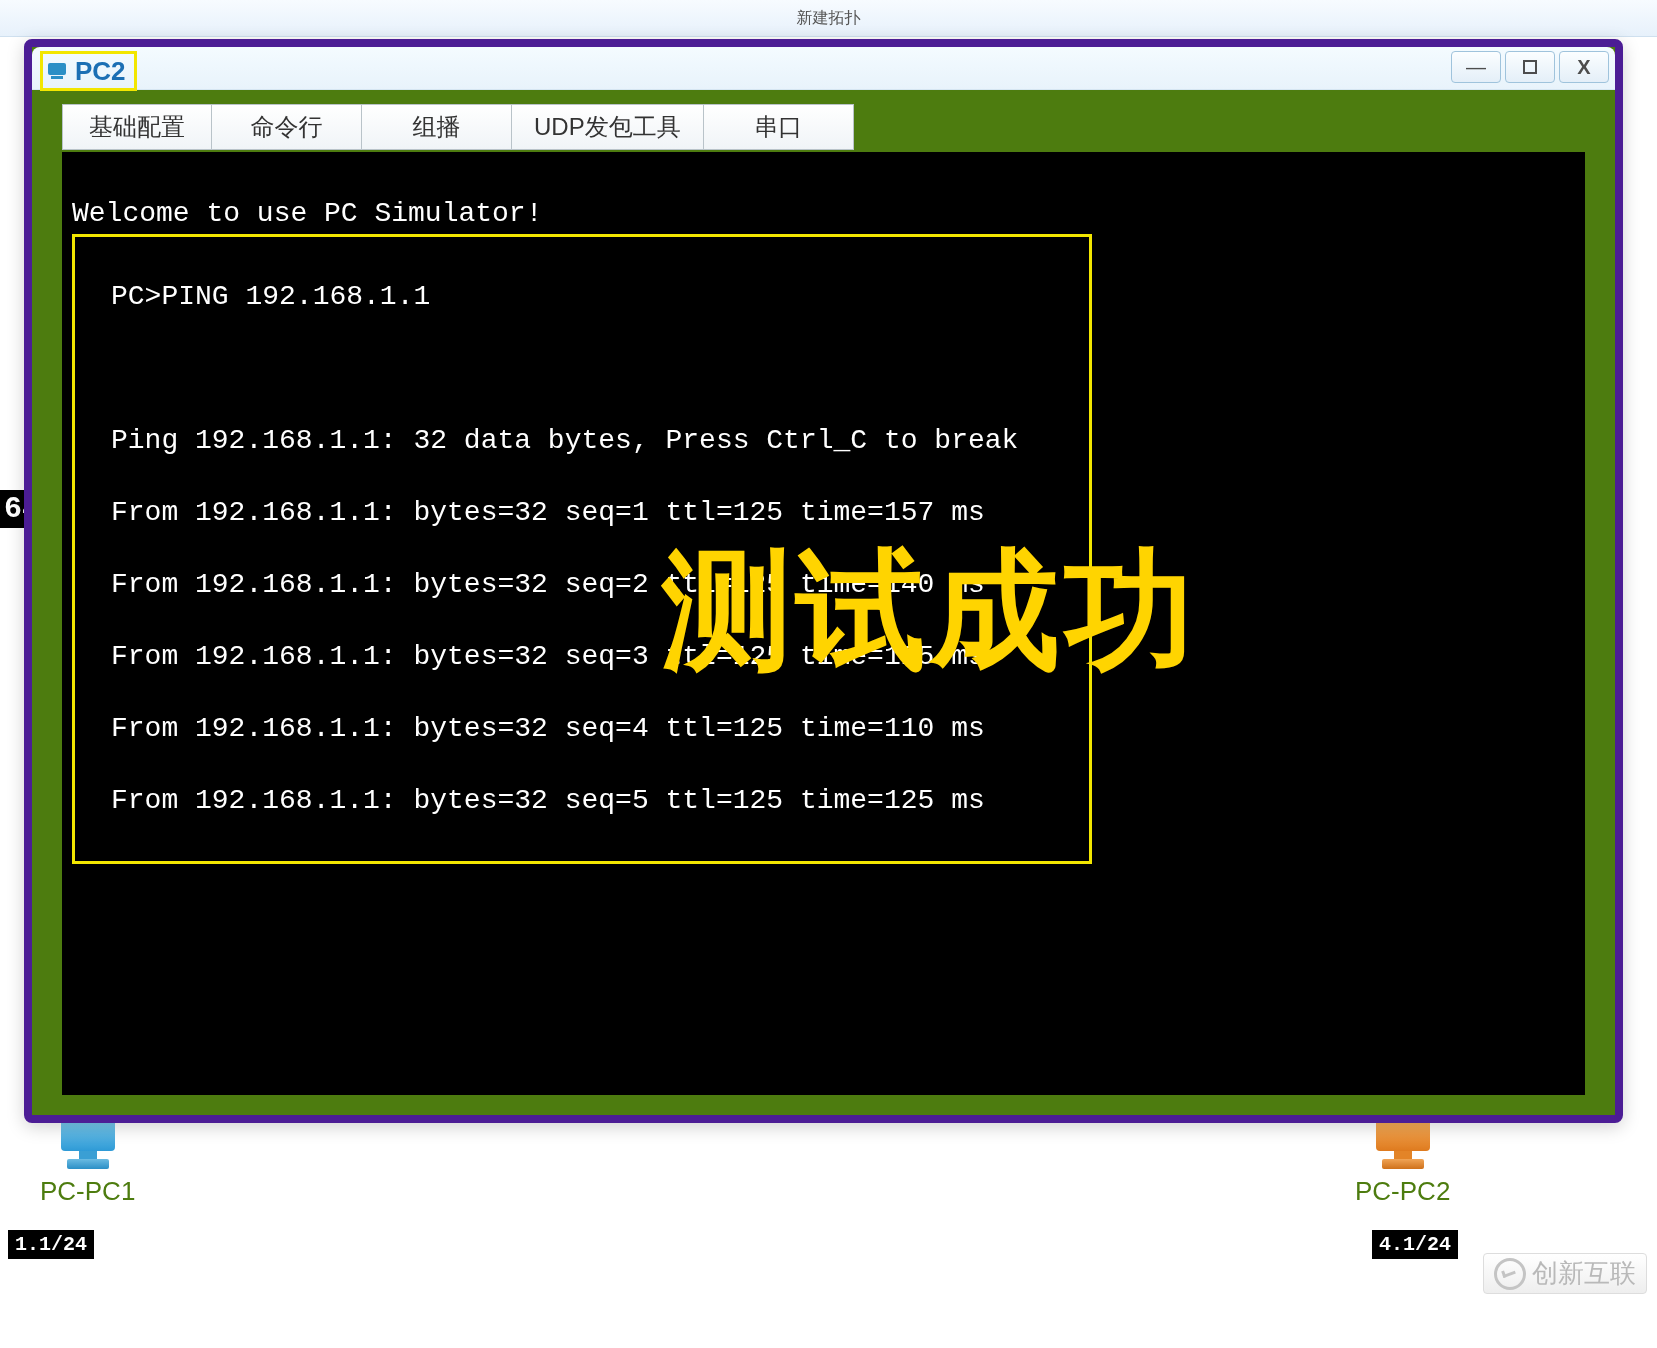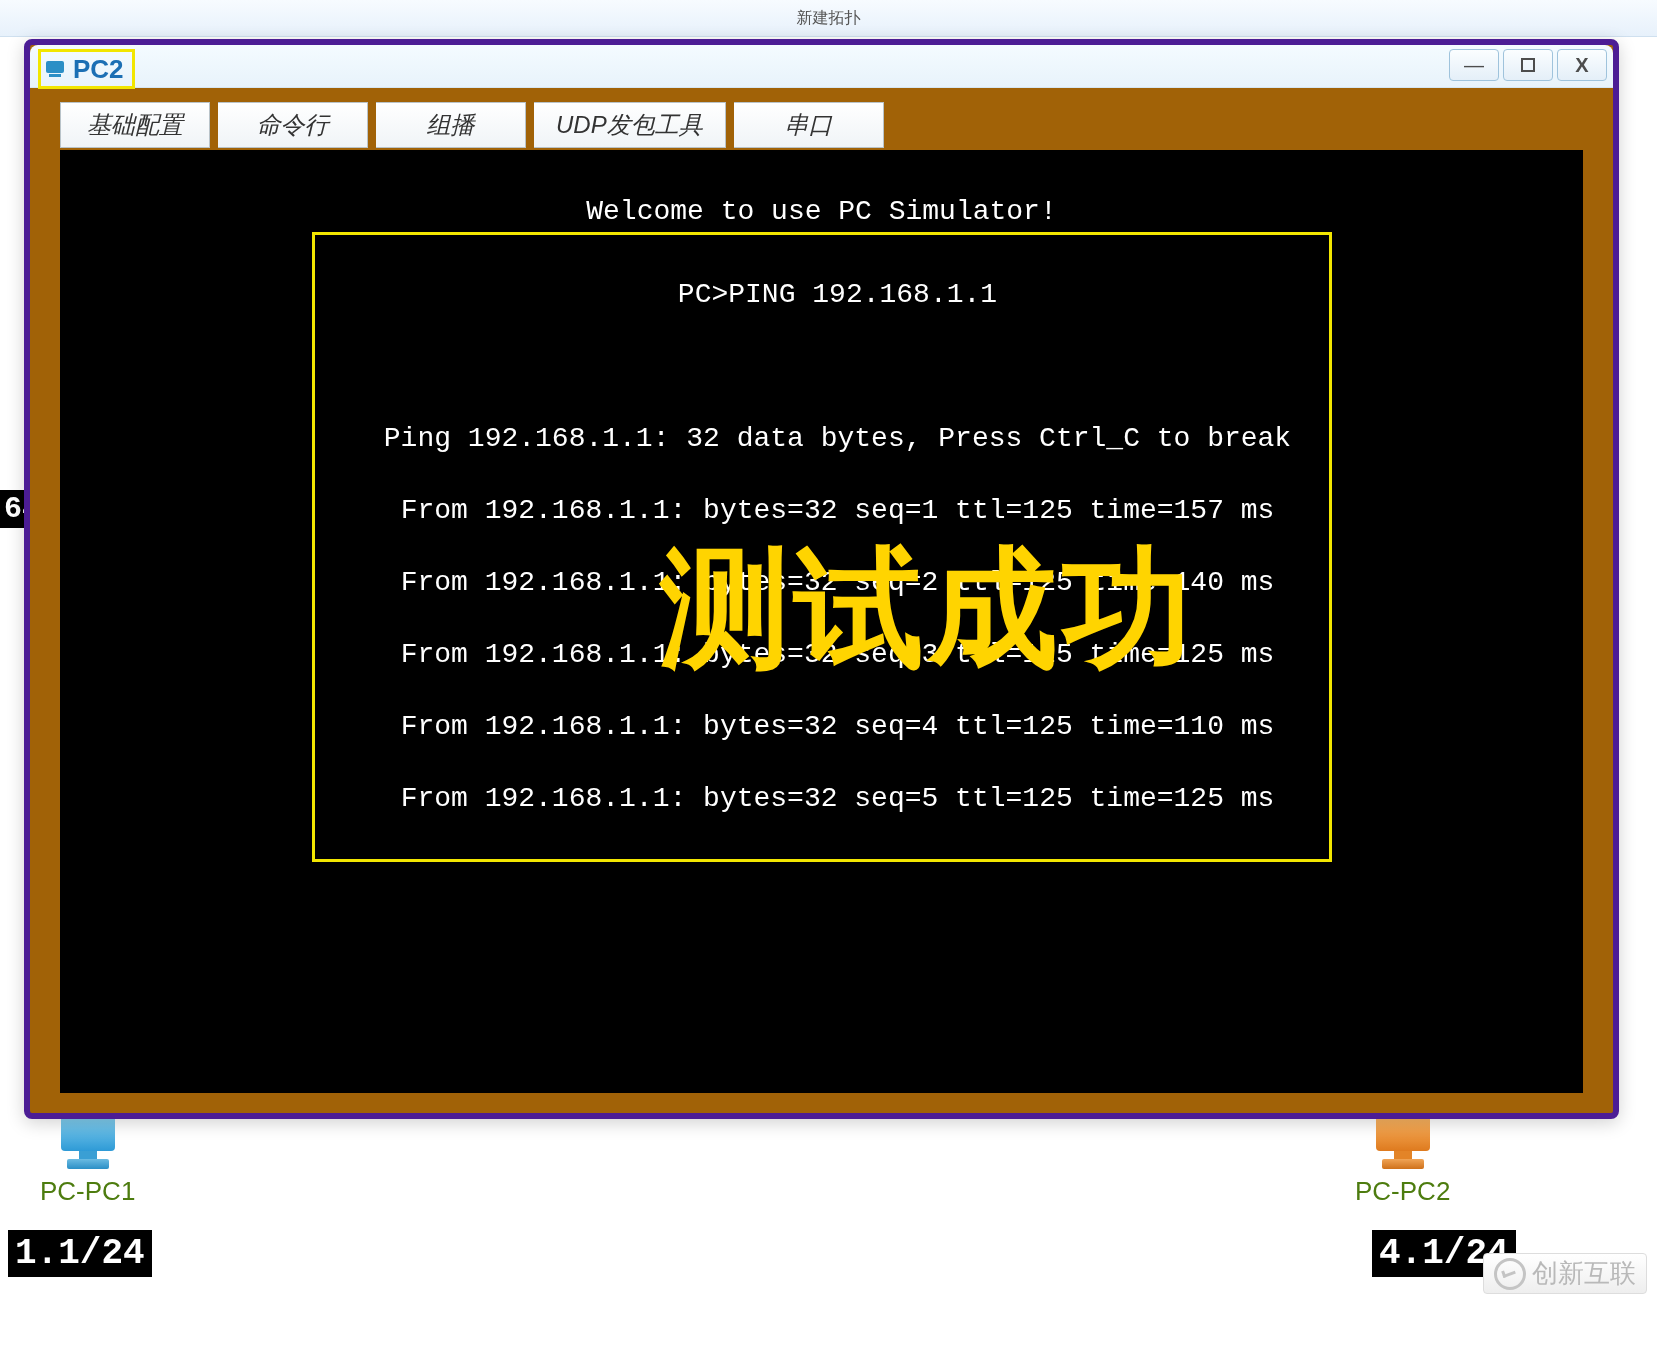--- a/index.html
+++ b/index.html
@@ -65,21 +65,21 @@
 
   .bg-node .label {
     font-size: 26px;
     color: #4d7c0f;
   }
   .ip-frag {
     position: absolute;
     background: #000;
     color: #fff;
     font-family: "Courier New", monospace;
-    font-size: 36px;
+    font-size: 20px;
     font-weight: bold;
     padding: 2px 6px;
     border: 1px solid #000;
   }
 
   .partial-64 {
     position: absolute;
     left: 0;
     top: 490px;
     background: #000;
@@ -90,25 +90,24 @@
     padding: 2px 4px;
   }
 
   
   .pc2-window {
     position: absolute;
     top: 39px;
     left: 24px;
     width: 1583px;
     height: 1068px;
-    background: #a16207;
-    border: 6px solid #4c1d95;
+    background: #4d7c0f;
+    border: 8px solid #4c1d95;
     border-radius: 8px;
     box-shadow: 0 4px 18px rgba(0,0,0,0.18);
-    text-align: center;
   }
   .pc2-titlebar {
     height: 42px;
     background: linear-gradient(#f4fbff, #e8f3fb);
     position: relative;
     border-bottom: 1px solid #d6e6f2;
     border-radius: 8px 8px 0 0;
   }
   .pc2-title-wrap {
     position: absolute;
@@ -156,23 +155,22 @@
 
   .toolbar {
     position: absolute;
     top: 43px;
     left: 30px;
     right: 30px;
     height: 80px;
   }
   .tab-row {
     display: flex;
-    gap: 8px;
+    gap: 0;
     margin-top: 14px;
-    font-style: italic;
   }
   .tab {
     height: 46px;
     padding: 0 22px;
     min-width: 150px;
     background: linear-gradient(#ffffff, #f0f4f7);
     border: 1px solid #b9c3c9;
     font-size: 24px;
     color: #333;
     display: flex;

